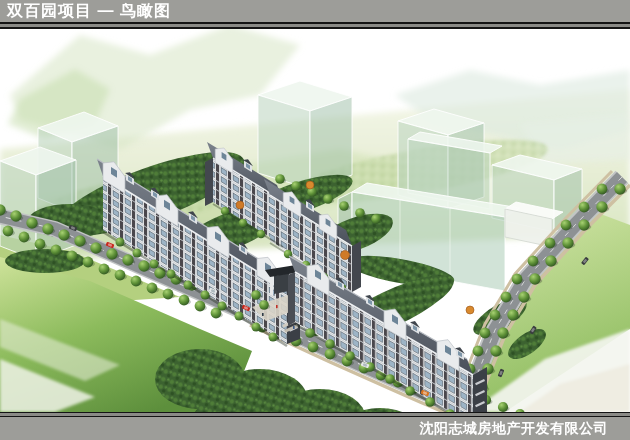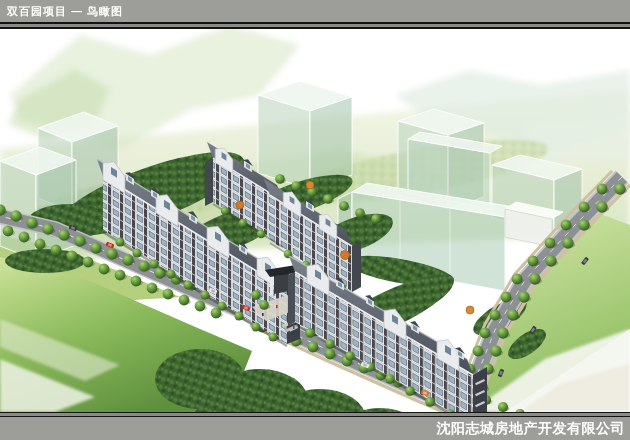--- a/index.html
+++ b/index.html
@@ -1,22 +1,22 @@
 <!DOCTYPE html>
 <html><head>
 <meta charset="utf-8">
 <style>
   html,body{margin:0;padding:0;background:#fff;}
   .frame{position:relative;width:630px;height:440px;background:#fff;overflow:hidden;
          font-family:"Liberation Sans","DejaVu Sans",sans-serif;}
   .bar{background:#9d9d99;color:#fff;}
-  .bar.header{height:22px;line-height:22px;font-size:11px;font-weight:bold;
+  .bar.header{height:22px;line-height:22px;font-size:16px;font-weight:bold;
               letter-spacing:1px;padding-left:7px;box-sizing:border-box;}
   .bar.footer{height:23px;line-height:23px;font-size:14px;font-weight:bold;
-              letter-spacing:0.5px;text-align:right;padding-right:5px;box-sizing:border-box;}
+              letter-spacing:0.5px;text-align:right;padding-right:22px;box-sizing:border-box;}
   .rule-top{height:7px;background:linear-gradient(#141414 0 2px,#8a8a86 2px 5px,#141414 5px 7px);}
   .rule-bottom{height:5px;background:linear-gradient(#141414 0 1px,#8a8a86 1px 4px,#141414 4px 5px);}
   .art{width:630px;height:383px;position:relative;background:#fff;}
   svg{display:block;}
 </style>
 </head>
 <body>
 
 <div class="frame">
 

